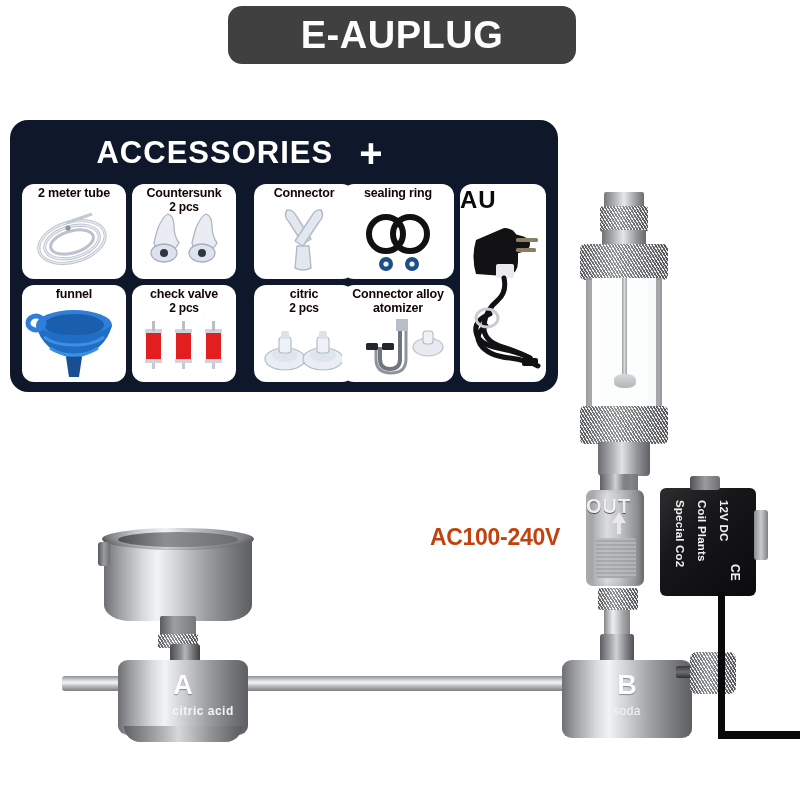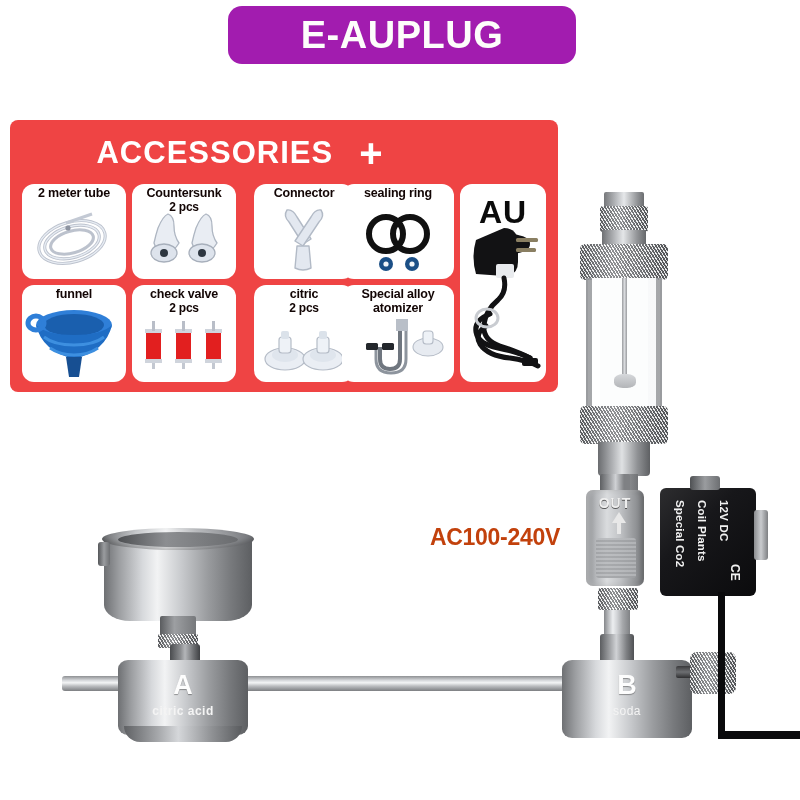--- a/index.html
+++ b/index.html
@@ -6,32 +6,32 @@
   body{
     width:800px;height:800px;position:relative;overflow:hidden;
     background:#ffffff;
     font-family:"Liberation Sans", sans-serif;
   }
   .stage{position:absolute;left:0;top:0;width:800px;height:800px;}
 
   
   #title-banner{
     position:absolute;left:228px;top:6px;width:348px;height:58px;
-    background:#a21caf;border-radius:14px;
+    background:#404040;border-radius:14px;
     display:flex;align-items:center;justify-content:center;
   }
   #title-banner .t{
     color:#fdfdfb;font-size:38px;font-weight:bold;letter-spacing:.5px;
     font-family:"Liberation Sans", sans-serif;line-height:1;
   }
 
   
   #accessories-panel{
     position:absolute;left:10px;top:120px;width:548px;height:272px;
-    background:#ef4444;border-radius:8px;
+    background:#0f172a;border-radius:18px;
   }
   #accessories-title{
     position:absolute;left:0;top:10px;width:460px;height:46px;
     display:flex;align-items:center;justify-content:center;gap:26px;
     color:#ffffff;font-size:31px;font-weight:bold;letter-spacing:1px;
   }
   #accessories-title .plus{font-size:40px;font-weight:bold;line-height:.8;}
 
   .cardgrid{position:absolute;left:12px;top:64px;width:524px;height:198px;}
   .acard{
@@ -49,22 +49,22 @@
   .r1{top:0;height:95px;}
   .r2{top:101px;height:97px;}
   .c1{left:0;width:104px;}
   .c2{left:110px;width:104px;}
   .c3{left:232px;width:100px;}
   .c4{left:320px;width:112px;}
   .cAU{left:438px;top:0;width:86px;height:198px;}
 
   
   #au-label{
-    position:absolute;left:0;top:10px;width:100%;text-align:center;
-    font-size:32px;font-weight:bold;color:#0b0b0b;letter-spacing:1px;
+    position:absolute;left:0;top:2px;width:100%;text-align:left;
+    font-size:24px;font-weight:bold;color:#0b0b0b;letter-spacing:1px;
   }
 
   
   .metal-v{
     background:linear-gradient(90deg,#6e7073 0%,#9b9da0 10%,#d7d9dc 26%,
       #f2f3f4 36%,#c9cbce 52%,#9a9c9f 70%,#77797c 86%,#5d5f62 100%);
   }
   .metal-soft{
     background:linear-gradient(90deg,#85878a 0%,#bdbfc2 18%,#eceef0 34%,
       #d2d4d7 50%,#a5a7aa 72%,#808285 100%);
@@ -102,21 +102,21 @@
     border-radius:0 0 16px 16px;
     background:linear-gradient(90deg,#5f6164,#a9abae 30%,#d5d7da 46%,#8e9093 75%,#5a5c5f);
   }
   #bottle-a .txtA{
     position:absolute;left:0;top:12px;width:100%;text-align:center;
     color:#fdfdfd;font-size:27px;font-weight:bold;line-height:1;
     text-shadow:0 1px 1px rgba(0,0,0,.35);
   }
   #bottle-a .txtSub{
     position:absolute;left:0;top:44px;width:100%;text-align:center;
-    color:#f4f4f4;font-size:12px;font-weight:bold;letter-spacing:.5px;
+    color:#f4f4f4;font-size:12px;font-weight:bold;letter-spacing:.5px;padding-left:20px;
   }
   #neck-a{
     position:absolute;left:170px;top:644px;width:30px;height:22px;
     background:linear-gradient(90deg,#4a4c4f,#8a8c8f 35%,#b4b6b9 50%,#6a6c6f 80%,#3f4144);
     border-radius:3px;
   }
   
   #cup-a{position:absolute;left:102px;top:528px;width:152px;height:122px;}
   #cup-a .rim{
     position:absolute;left:0;top:0;width:152px;height:22px;border-radius:50%;
@@ -174,22 +174,22 @@
 
   
   #valve-block{position:absolute;left:586px;top:490px;width:58px;height:100px;}
   #valve-block .blk{
     position:absolute;left:0;top:0;width:58px;height:96px;border-radius:7px;
     background:linear-gradient(90deg,#85878a 0%,#b8babd 18%,#dadcde 36%,
       #c2c4c7 58%,#9b9da0 80%,#7b7d80 100%);
     box-shadow:inset -3px 0 5px rgba(0,0,0,.18), inset 3px 0 4px rgba(255,255,255,.35);
   }
   #valve-block .out{
-    position:absolute;left:0;top:5px;width:100%;text-align:center;
-    font-size:14px;font-weight:bold;color:#efefef;letter-spacing:1px;
+    position:absolute;left:0;top:5px;width:100%;text-align:left;
+    font-size:20px;font-weight:bold;color:#efefef;letter-spacing:1px;
     text-shadow:0 1px 0 rgba(60,60,60,.8);
   }
   #valve-block .arrow{
     position:absolute;left:26px;top:22px;width:0;height:0;
     border-left:7px solid transparent;border-right:7px solid transparent;
     border-bottom:11px solid #e8e8e8;
   }
   #valve-block .arrowstem{
     position:absolute;left:31px;top:32px;width:4px;height:12px;background:#e8e8e8;
   }
@@ -426,21 +426,21 @@
           <g>
             <ellipse cx="66" cy="74" rx="20" ry="11" fill="#eaeef4" stroke="#b5bcc7" stroke-width="1.2"></ellipse>
             <ellipse cx="66" cy="70" rx="13" ry="7" fill="#dfe5ed"></ellipse>
             <rect x="60" y="52" width="12" height="16" rx="3" fill="#eef2f7" stroke="#b5bcc7" stroke-width="1.2"></rect>
             <rect x="62" y="46" width="8" height="8" rx="2" fill="#dbe2ea"></rect>
           </g>
         </svg>
       </div>
 
       <div class="acard r2 c4">
-        <div class="cap">Special alloy atomizer</div>
+        <div class="cap">Connector alloy atomizer</div>
         <svg class="art" viewBox="0 0 112 97">
           <path d="M58 42 L58 74 q0 10 -10 10 q-10 0 -10 -10 L38 62" fill="none" stroke="#6f767f" stroke-width="4"></path>
           <path d="M64 42 L64 74 q0 14 -15 14 q-15 0 -15 -14 L34 62" fill="none" stroke="#8d949d" stroke-width="3"></path>
           <rect x="54" y="34" width="12" height="12" fill="#b9bfc8"></rect>
           <rect x="24" y="58" width="12" height="7" rx="1.5" fill="#23272c"></rect>
           <rect x="40" y="58" width="12" height="7" rx="1.5" fill="#23272c"></rect>
           <ellipse cx="86" cy="62" rx="15" ry="9" fill="#e7ebf1" stroke="#b5bcc7" stroke-width="1.1"></ellipse>
           <rect x="81" y="46" width="10" height="13" rx="3" fill="#eef2f7" stroke="#b5bcc7" stroke-width="1.1"></rect>
         </svg>
       </div>

